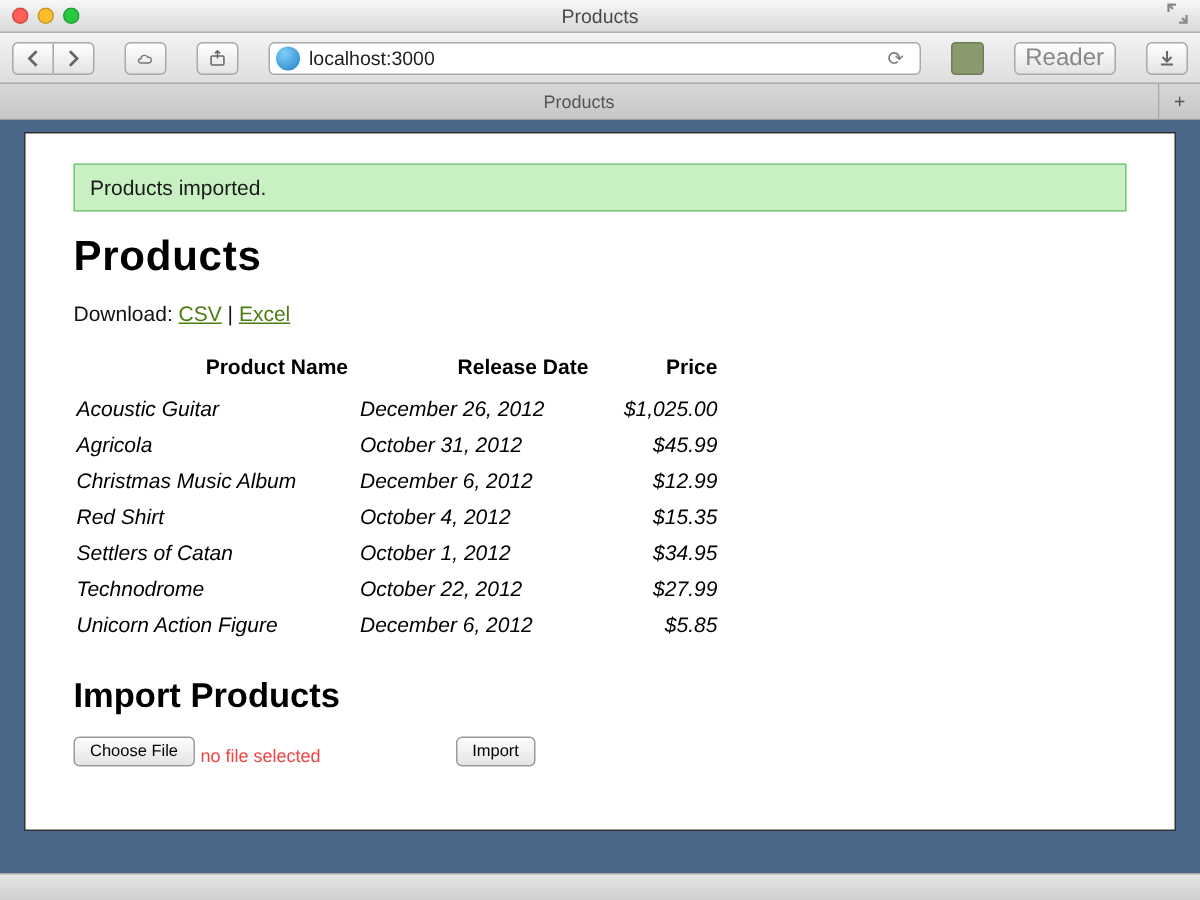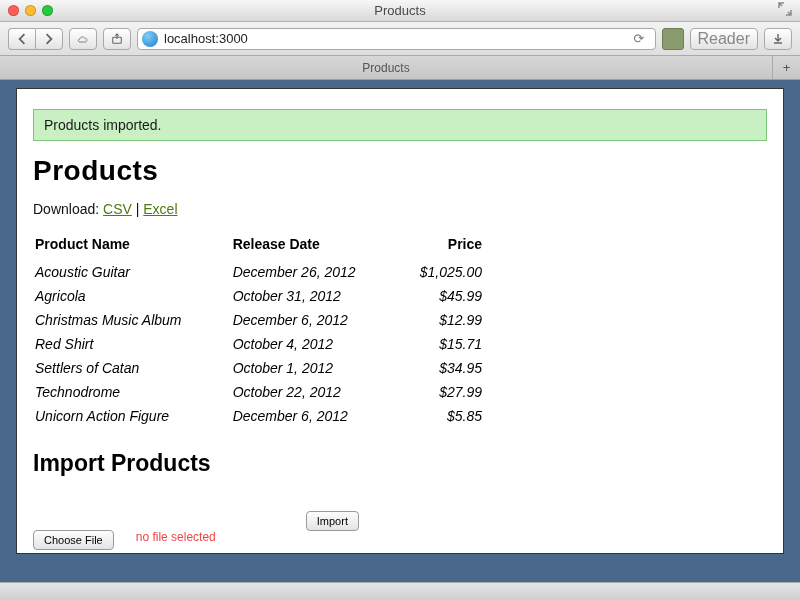--- a/index.html
+++ b/index.html
@@ -41,21 +41,21 @@
   }
   .tb-right svg { width:14px; height:14px; fill:#8a8a8a; }
 
   .toolbar {
     height: 34px;
     background: linear-gradient(#f3f3f3, #dedede);
     border-bottom: 1px solid #a9a9a9;
     display: flex;
     align-items: center;
     padding: 0 8px;
-    gap: 6px;
+    gap: 20px;
   }
   .tbtn {
     height: 22px;
     background: linear-gradient(#ffffff, #e3e3e3);
     border: 1px solid #a9a9a9;
     border-radius: 4px;
     display: inline-flex;
     align-items: center;
     justify-content: center;
     padding: 0 7px;
@@ -118,21 +118,21 @@
     position: absolute;
     top: 80px; left:0; right:0; bottom:18px;
     background: #4a688a;
     padding: 8px 16px 28px 16px;
     overflow: hidden;
   }
   .page {
     background: #fff;
     border: 1px solid #333;
     height: 100%;
-    padding: 20px 16px;
+    padding: 20px 32px;
     overflow: hidden;
   }
   .flash {
     background: #c8f0c2;
     border: 1px solid #7ac77a;
     padding: 7px 10px;
     font-size: 14px;
     color: #1a1a1a;
     margin-bottom: 14px;
   }
@@ -152,39 +152,39 @@
     color: #4d7c0f;
     text-decoration: underline;
   }
   table.products {
     width: 62%;
     border-collapse: collapse;
     font-size: 14px;
     margin-bottom: 22px;
   }
   table.products th {
-    text-align: left;
+    text-align: right;
     font-weight: 900;
     padding: 3px 6px 8px 2px;
     font-family: Verdana, Arial, sans-serif;
   }
   table.products th.price, table.products td.price { text-align: right; }
   table.products td {
     padding: 4px 6px 4px 2px;
     white-space: nowrap;
     font-style: italic;
   }
   h2.import-title {
     font-size: 23px;
     font-weight: 900;
     font-family: Verdana, Arial, sans-serif;
     margin-bottom: 14px;
   }
   .import-row { display:flex; align-items:center; gap: 90px; }
-  .filechooser { display:flex; align-items:flex-start; gap:22px;margin-top:39px; }
+  .filechooser { display:flex; align-items:flex-end; gap:4px; }
   .btn {
     font-size: 11px;
     padding: 3px 10px;
     background: linear-gradient(#fdfdfd,#e4e4e4);
     border: 1px solid #9a9a9a;
     border-radius: 4px;
   }
   .file-status { font-size: 12px; color:#ef4444; }
 
   .bottombar {
@@ -284,21 +284,21 @@
             <td class="price">$45.99</td>
           </tr>
           <tr>
             <td>Christmas Music Album</td>
             <td>December 6, 2012</td>
             <td class="price">$12.99</td>
           </tr>
           <tr>
             <td>Red Shirt</td>
             <td>October 4, 2012</td>
-            <td class="price">$15.71</td>
+            <td class="price">$15.35</td>
           </tr>
           <tr>
             <td>Settlers of Catan</td>
             <td>October 1, 2012</td>
             <td class="price">$34.95</td>
           </tr>
           <tr>
             <td>Technodrome</td>
             <td>October 22, 2012</td>
             <td class="price">$27.99</td>

